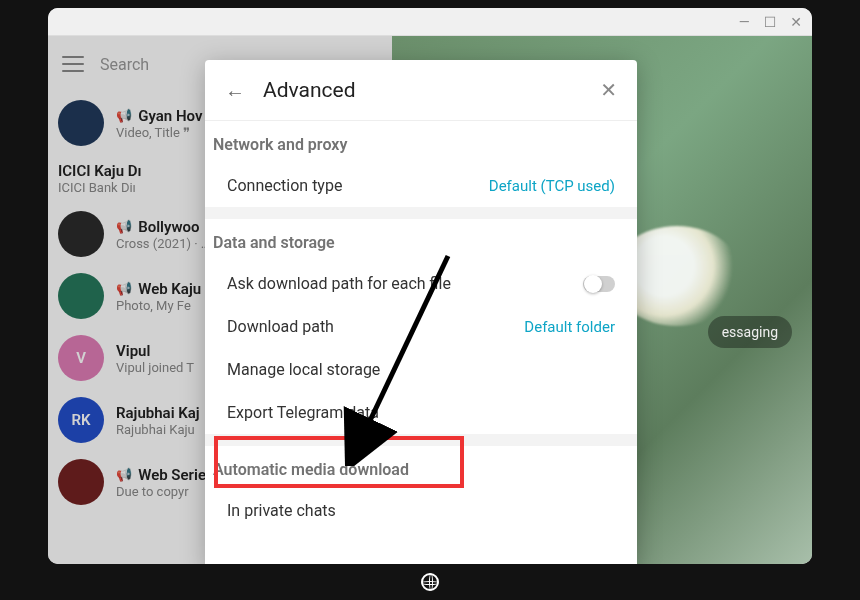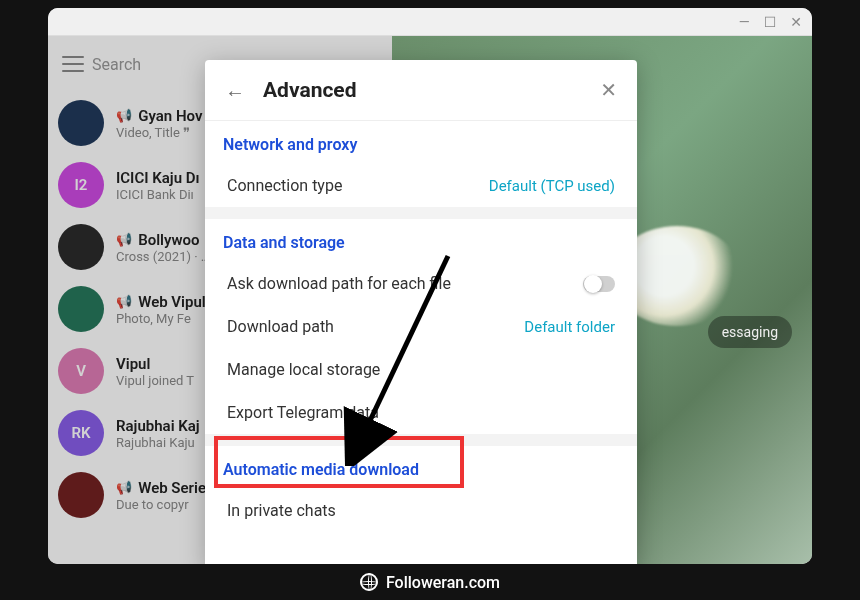--- a/index.html
+++ b/index.html
@@ -39,21 +39,21 @@
   .sidebar {
     width: 344px;
     background: #fff;
     filter: brightness(0.82) grayscale(0.1);
   }
   .sidebar-header {
     display: flex;
     align-items: center;
     height: 56px;
     padding: 0 14px;
-    gap: 8px;
+    gap: 16px;
   }
   .hamburger { width: 22px; height: 16px; display: flex; flex-direction: column; justify-content: space-between; }
   .hamburger div { height: 2px; background: #888; border-radius: 2px; }
   .search { color: #999; font-size: 16px; }
 
   .chat-list { }
   .chat {
     display: flex;
     align-items: center;
     padding: 8px 10px;
@@ -105,29 +105,29 @@
     border-radius: 4px;
     box-shadow: 0 4px 24px rgba(0,0,0,0.25);
     overflow: hidden;
   }
   .dlg-header {
     display: flex;
     align-items: center;
     padding: 18px 20px;
     gap: 18px;
   }
-  .dlg-title { font-size: 21px; font-weight: 700; color: #222; flex: 1; }
+  .dlg-title { font-size: 21px; font-weight: 400; color: #222; flex: 1; }
   .dlg-close { font-size: 20px; color: #888; }
   .dlg-back { font-size: 20px; color: #666; }
 
   .section-title {
-    color: #1d4ed8;
+    color: #737373;
     font-weight: 600;
     font-size: 16px;
-    padding: 14px 18px 10px;
+    padding: 14px 8px 10px;
   }
   .row {
     display: flex;
     align-items: center;
     justify-content: space-between;
     padding: 12px 22px;
     font-size: 16px;
     color: #333;
   }
   .row .val { color: #0ea5c6; font-size: 15px; }
@@ -211,21 +211,20 @@
             <div class="avatar" style="background: rgb(30, 58, 95);"></div>
             <div class="chat-body">
               <div class="chat-title">
                 <span class="bullhorn">📢</span>
                 <span>Gyan Hov</span>
               </div>
               <div class="chat-sub">Video, Title ❞</div>
             </div>
           </div>
           <div class="chat">
-            <div class="avatar" style="background: rgb(217, 70, 239);">I2</div>
             <div class="chat-body">
               <div class="chat-title">
                 <span>ICICI Kaju Dı</span>
               </div>
               <div class="chat-sub">ICICI Bank Diı</div>
             </div>
           </div>
           <div class="chat">
             <div class="avatar" style="background: rgb(43, 43, 43);"></div>
             <div class="chat-body">
@@ -234,36 +233,36 @@
                 <span>Bollywoo</span>
               </div>
               <div class="chat-sub">Cross (2021) · …</div>
             </div>
           </div>
           <div class="chat">
             <div class="avatar" style="background: rgb(31, 122, 90);"></div>
             <div class="chat-body">
               <div class="chat-title">
                 <span class="bullhorn">📢</span>
-                <span>Web Vipul</span>
+                <span>Web Kaju</span>
               </div>
               <div class="chat-sub">Photo, My Fe</div>
             </div>
           </div>
           <div class="chat">
             <div class="avatar" style="background: rgb(232, 121, 185);">V</div>
             <div class="chat-body">
               <div class="chat-title">
                 <span>Vipul</span>
               </div>
               <div class="chat-sub">Vipul joined T</div>
             </div>
           </div>
           <div class="chat">
-            <div class="avatar" style="background: #8b5cf6;">RK</div>
+            <div class="avatar" style="background: #1d4ed8;">RK</div>
             <div class="chat-body">
               <div class="chat-title">
                 <span>Rajubhai Kaj</span>
               </div>
               <div class="chat-sub">Rajubhai Kaju</div>
             </div>
           </div>
           <div class="chat">
             <div class="avatar" style="background: rgb(122, 31, 31);"></div>
             <div class="chat-body">
@@ -324,14 +323,13 @@
         </marker>
       </defs>
       <line x1="120" y1="10" x2="30" y2="200" stroke="#000" stroke-width="5" marker-end="url(#ah)"></line>
     </svg>
 
   </div>
 </div>
 
 <div class="footer">
   <span class="globe"></span>
-  <span>Followeran.com</span>
 </div>
 
 </body></html>

